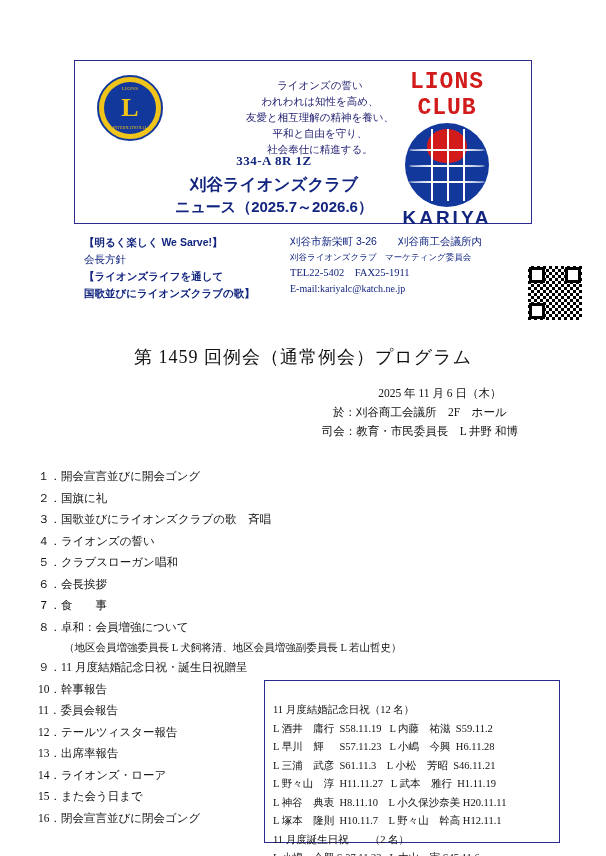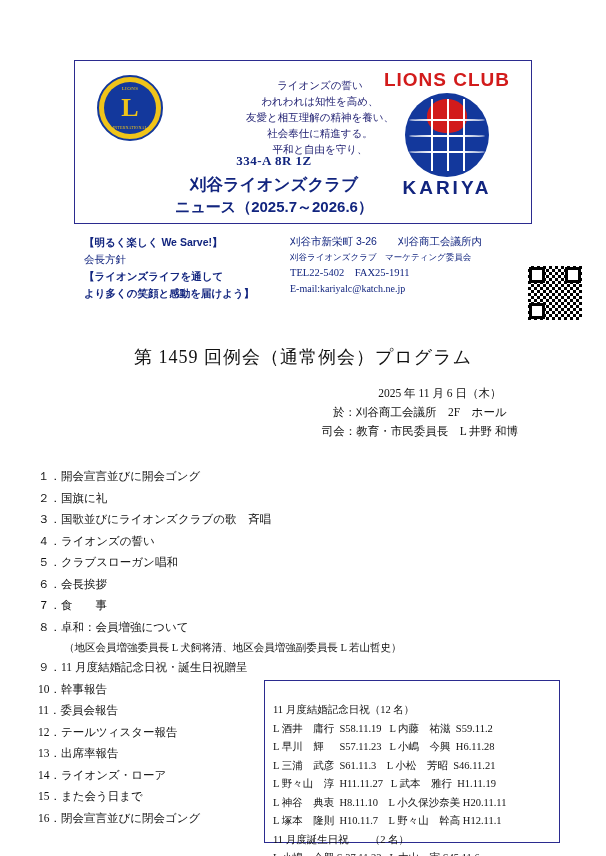--- a/index.html
+++ b/index.html
@@ -125,25 +125,25 @@
 
   
   .right-logo {
     position: absolute;
     right: 14px;
     top: 8px;
     width: 140px;
     text-align: center;
   }
   .right-logo .lc-text {
-    font-size: 19px;
+    font-size: 23px;
     font-weight: bold;
     color: #d21b1b;
     letter-spacing: 1px;
-    font-family: Liberation Sans, sans-serif;
+    font-family: Liberation Mono, monospace;
   }
   .right-logo .kariya-text {
     font-size: 19px;
     font-weight: bold;
     color: #12257f;
     letter-spacing: 3px;
     font-family: "Liberation Sans", sans-serif;
   }
   .globe {
     position: relative;
@@ -316,22 +316,22 @@
         <span class="top-txt">LIONS</span>
         <span class="big-l">L</span>
         <span class="bot-txt">INTERNATIONAL</span>
       </div>
     </div>
 
     <div class="pledge">
       <span class="t">ライオンズの誓い</span>
       <span class="t">われわれは知性を高め、</span>
       <span class="t">友愛と相互理解の精神を養い、</span>
+      <span class="t">平和と自由を守り、</span>
       <span class="t">社会奉仕に精進する。</span>
-      <span class="t">平和と自由を守り、</span>
     </div>
 
     <div class="right-logo">
       <div class="lc-text">LIONS CLUB</div>
       <div class="globe">
         <div class="sphere"></div>
         <div class="lion-head"></div>
         <div class="lat" style="top:26px"></div>
         <div class="lat" style="top:42px"></div>
         <div class="lat" style="top:58px"></div>
@@ -346,21 +346,21 @@
       <span class="line1">334-A 8R 1Z</span>
       <span class="line2">刈谷ライオンズクラブ</span>
       <span class="line3">ニュース（2025.7～2026.6）</span>
     </div>
   </div>
 
   <div class="slogan">
     <div class="b">【明るく楽しく We Sarve!】</div>
     <div>会長方針</div>
     <div class="b">【ライオンズライフを通して</div>
-    <div class="b">より多くの笑顔と感動を届けよう】</div>
+    <div class="b">国歌並びにライオンズクラブの歌】</div>
   </div>
 
   <div class="address">
     <div class="l1">刈谷市新栄町 3-26　　刈谷商工会議所内</div>
     <div class="l2">刈谷ライオンズクラブ　マーケティング委員会</div>
     <div class="tel">TEL22-5402　FAX25-1911</div>
     <div class="mail">E-mail:kariyalc@katch.ne.jp</div>
   </div>
 
   <div class="qr">

